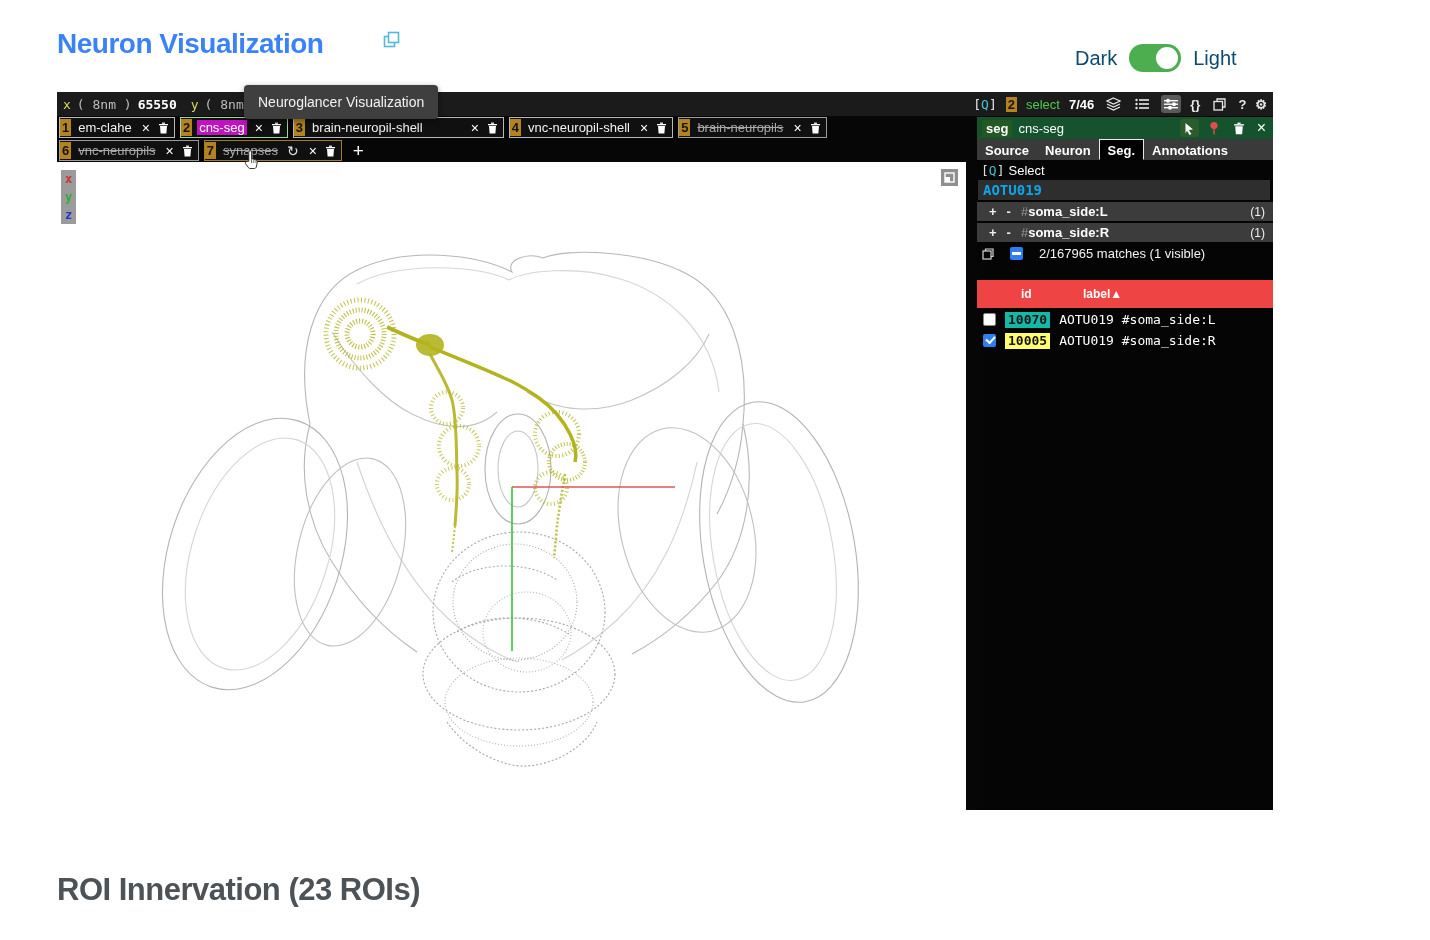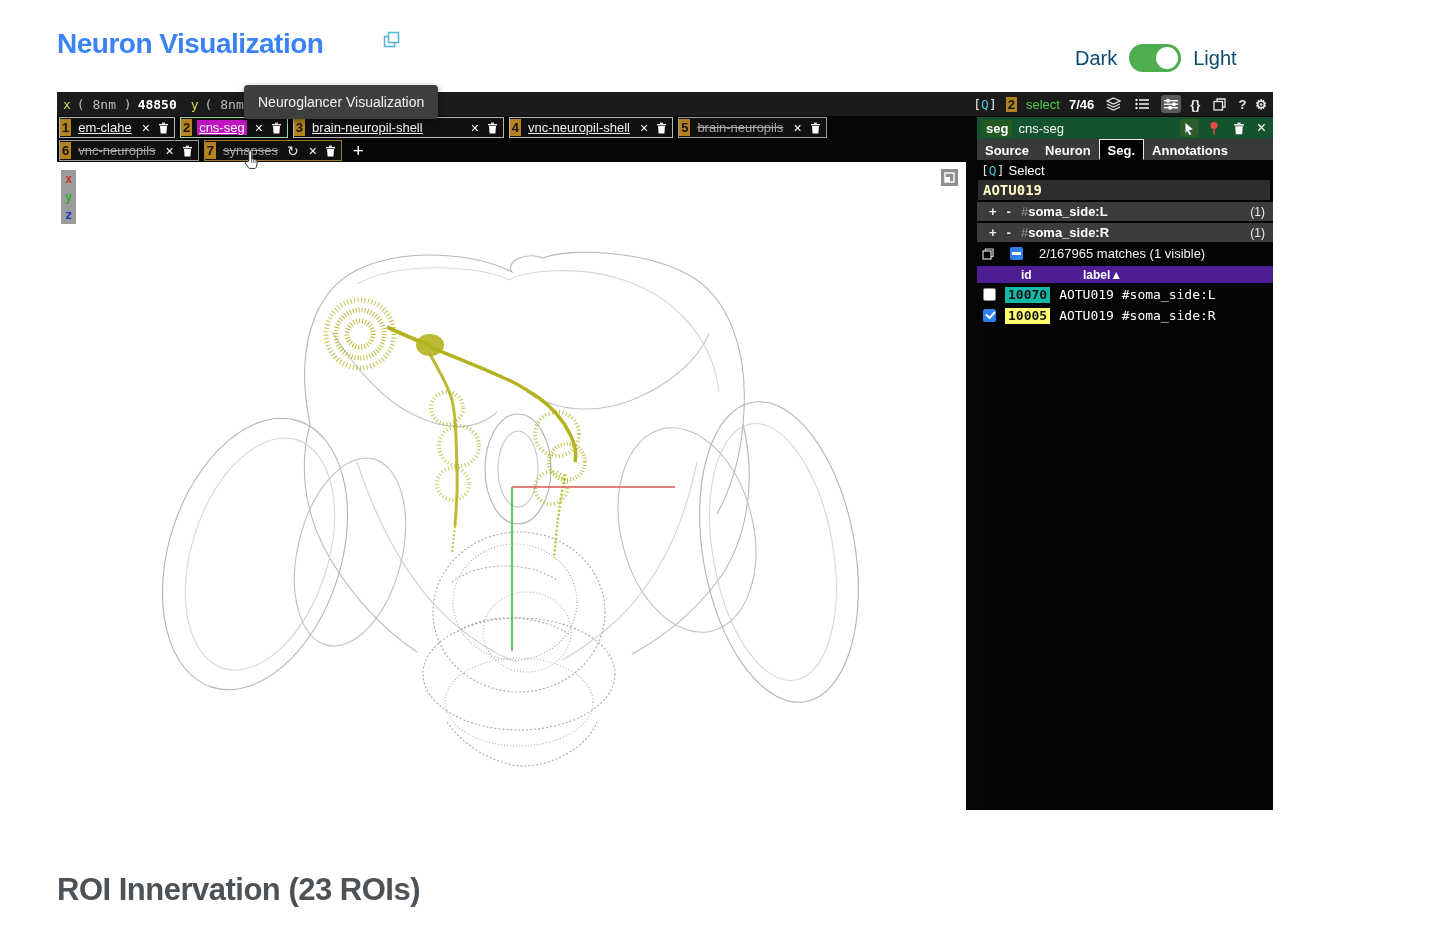--- a/index.html
+++ b/index.html
@@ -32,21 +32,21 @@
   .ng-tools .cnt { font-weight:bold; color:#fff; }
   .tool-ic { display:inline-flex; align-items:center; justify-content:center; width:20px; height:18px; }
   .tool-ic.active { background:#5a5a5a; border-radius:3px; }
   .ng-tools .txt-ic { font-weight:bold; color:#e8e8e8; }
 
   
   .layer-rows { position:absolute; left:0; top:24px; width:907px; }
   .layer-row { display:flex; align-items:center; gap:5px; height:23px; padding-left:2px; }
   .ltab { display:inline-flex; align-items:center; gap:5px; height:21px; border:1px solid #b8b8b8; background:#101010; padding:0 5px 0 0; }
   .ltab .num { background:#b5831e; color:#141414; font-weight:bold; font-size:13px; padding:1px 2px; line-height:15px; }
-  .ltab .lname { color:#f2f2f2; font-size:13px; padding:0 2px;text-decoration:underline; }
+  .ltab .lname { color:#f2f2f2; font-size:13px; padding:0 2px; }
   .ltab .x { color:#fff; font-size:14px; padding:0 3px; cursor:pointer; }
   .ltab.active-seg { border-color:#9fd6a0; }
   .ltab.active-seg .lname { background:#bf13bf; color:#fff; }
   .ltab.hidden-layer { border-color:#9a9a9a; }
   .ltab.hidden-layer .lname { color:#a8a8a8; text-decoration:line-through; }
   .ltab.loading { border-color:#a07d2a; }
   .ltab .reload { color:#e0e0e0; font-size:14px; padding:0 2px; cursor:pointer; }
   .add-layer { color:#fff; font-size:19px; padding:0 6px; cursor:pointer; }
 
   
@@ -62,33 +62,33 @@
   .seg-header .layer-name { color:#fff; flex:1; }
   .seg-header .hic { display:inline-flex; align-items:center; justify-content:center; width:19px; height:18px; cursor:pointer; }
   .seg-header .hic.boxed { background:#2c5c2c; border-radius:3px; }
   .seg-header .hx { color:#fff; font-size:16px; cursor:pointer; padding:0 2px; }
   .panel-tabs { height:21px; background:#3a3a3a; display:flex; align-items:stretch; }
   .ptab { color:#fff; font-weight:bold; padding:1px 8px 0; display:flex; align-items:center; cursor:pointer; }
   .ptab.active { background:#000; border:1px solid #e8e8e8; border-bottom-color:#000; }
   .select-row { height:19px; display:flex; align-items:center; gap:4px; padding:1px 4px 0; color:#fff; }
   .select-row .q { font-family:"DejaVu Sans Mono", monospace; color:#ddd; }
   .select-row .q b { color:#3fc1d1; font-weight:normal; }
-  .query-input { margin:1px 1px 2px; height:20px; background:#2e2e2e; color:#fef9c3; border:none; width:292px; font-family:"DejaVu Sans Mono", monospace; font-size:14px; font-weight:bold; padding:0 5px; }
+  .query-input { margin:1px 1px 2px; height:20px; background:#2e2e2e; color:#0ea5e9; border:none; width:292px; font-family:"DejaVu Sans Mono", monospace; font-size:14px; font-weight:bold; padding:0 5px; }
   .tag-row { height:19px; background:#3c3c3c; margin-bottom:2px; display:flex; align-items:center; gap:10px; padding:0 8px 0 12px; color:#efefef; }
   .tag-row .pm { font-weight:bold; cursor:pointer; }
   .tag-row .tag { flex:1; font-weight:bold; color:#fff; }
   .tag-row .tag .hash { color:#9a9a9a; font-weight:normal; }
   .tag-row .cnt { font-size:12px; color:#efefef; }
   .match-row { height:19px; display:flex; align-items:center; gap:16px; padding:0 5px; color:#f2f2f2; margin-top:2px; }
   .cb { width:13px; height:13px; border-radius:2px; position:relative; flex:none; cursor:pointer; }
   .cb.blue { background:#2d7ff0; }
   .cb.blue.minus::after { content:""; position:absolute; left:2px; top:5px; width:9px; height:3px; background:#fff; }
   .cb.blue.check::after { content:""; position:absolute; left:2.5px; top:2px; width:7px; height:4px; border-left:2px solid #fff; border-bottom:2px solid #fff; transform:rotate(-48deg); }
   .cb.empty { background:#fff; border:1px solid #888; }
-  .seg-thead { height:17px; background:#4c1d95; display:flex; align-items:center; color:#fff; font-weight:bold; font-size:12px; margin-top:3px; }
+  .seg-thead { height:28px; background:#ef4444; display:flex; align-items:center; color:#fff; font-weight:bold; font-size:12px; margin-top:17px; }
   .seg-thead .c-id { width:62px; margin-left:44px; }
   .seg-thead .c-label { flex:1; }
   .seg-trow { height:19px; display:flex; align-items:center; gap:9px; padding:0 6px; margin-top:2px; }
   .seg-trow .chip { font-family:"DejaVu Sans Mono", monospace; font-size:13px; font-weight:bold; color:#151515; padding:0 3px; line-height:16px; }
   .chip.orange { background:#14b8a6; }
   .chip.yellow { background:#ffff70; }
   .seg-trow .slabel { font-family:"DejaVu Sans Mono", monospace; font-size:13px; color:#fff; white-space:pre; }
 
   
   .tooltip { position:absolute; left:244px; top:85px; height:34px; background:#3f3f3f; color:#f2f2f2; font-size:14px; display:flex; align-items:center; padding:0 14px; border-radius:4px; box-shadow:0 2px 6px rgba(0,0,0,.4); z-index:60; white-space:nowrap; }
@@ -115,21 +115,21 @@
     </span>
   <span class="lbl">Light</span>
 </div>
 
 <div class="ng">
 
   <div class="ng-topbar">
     <div class="coords">
       <span class="dim">x</span>
       <span class="unit">( 8nm )</span>
-      <span class="val">48850</span>
+      <span class="val">65550</span>
       <span class="dim" style="margin-left:8px">y</span>
       <span class="unit">( 8nm )</span>
     </div>
     <div class="ng-tools">
       <span class="q"><span>[</span><b>Q</b><span>]</span></span>
       <span class="lnum">2</span>
       <span class="sel">select</span>
       <span class="cnt">7/46</span>
       <span class="tool-ic">
         <svg width="15" height="14" viewBox="0 0 15 14">

